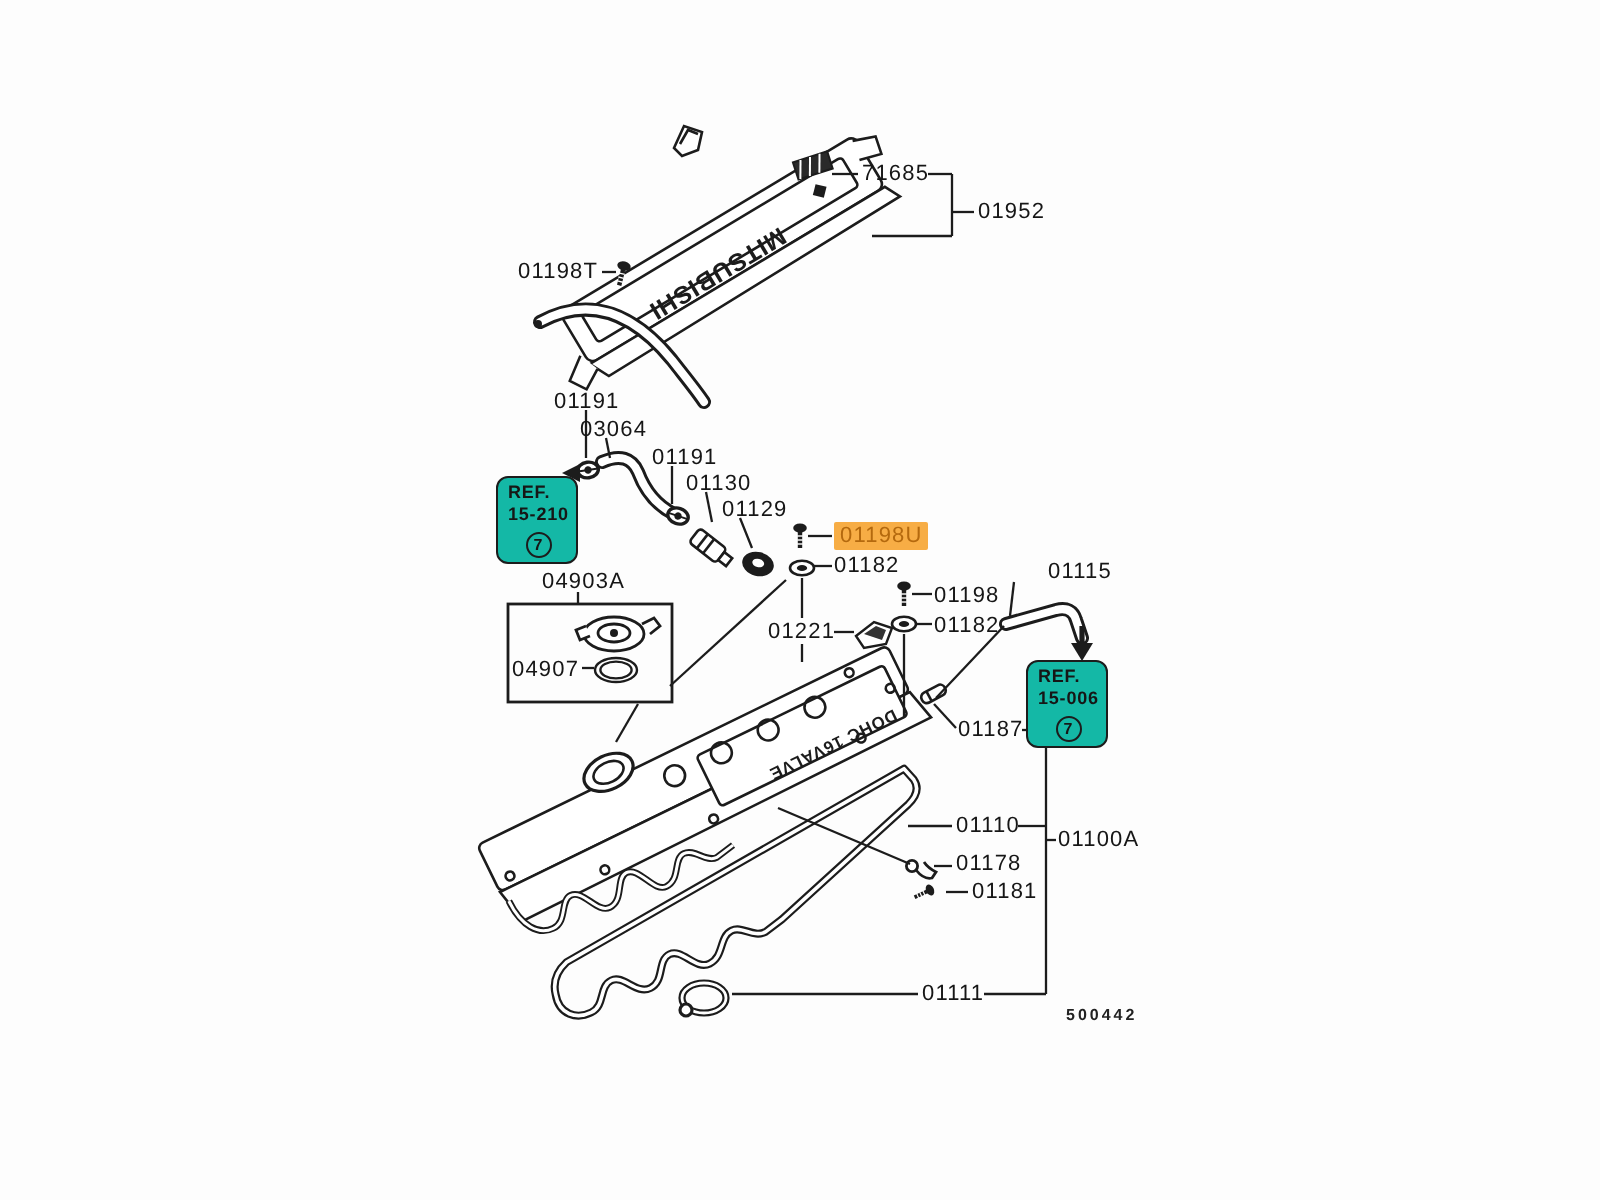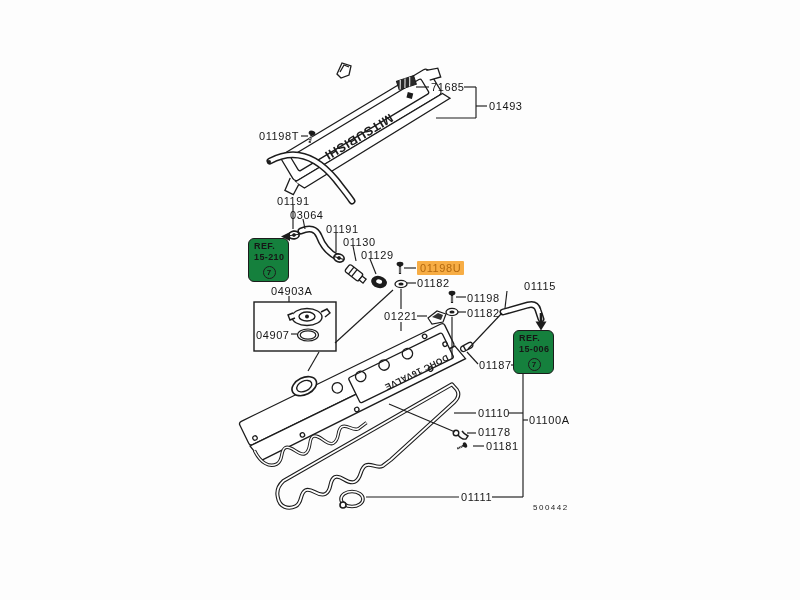--- a/index.html
+++ b/index.html
@@ -13,30 +13,30 @@
   .lbl{
     position:absolute;font-size:11px;font-weight:normal;letter-spacing:.6px;
     white-space:nowrap;line-height:12px;color:#161616;
   }
   .lbl.hl{
     background:#f7ad45;color:#b4690e;padding:1px 3px;border-radius:1px;
   }
   .refbox{
     position:absolute;border:1.5px solid #1c1c1c;border-radius:6px;
     padding:2px 4px 2px 5px;font-size:9px;font-weight:bold;line-height:11px;
-    letter-spacing:.4px;background:#15803d;color:#161616;
+    letter-spacing:.4px;background:#14b8a6;color:#161616;
   }
   .refbox .row2{display:flex;align-items:center;gap:3px;flex-direction:column;}
   .circ{
     display:inline-flex;align-items:center;justify-content:center;
     width:11px;height:11px;border:1.2px solid #1c1c1c;border-radius:50%;
     font-size:8px;font-weight:bold;flex:0 0 auto;
   }
   .code{
-    position:absolute;font-size:8px;font-weight:normal;letter-spacing:1.5px;color:#222;
+    position:absolute;font-size:8px;font-weight:bold;letter-spacing:1.5px;color:#222;
   }
 </style>
 </head>
 <body>
 
 <div id="stage">
 
 <svg width="800" height="600" viewBox="0 0 800 600">
   <defs>
     <g id="bolt">
@@ -238,21 +238,21 @@
     <line x1="467" y1="433" x2="476" y2="433"></line>
     <line x1="389" y1="404" x2="455" y2="432"></line>
     <line x1="473" y1="446" x2="484" y2="446"></line>
 
     <line x1="366" y1="497" x2="459" y2="497"></line>
     <line x1="492" y1="497" x2="523" y2="497"></line>
   </g>
 </svg>
 
 <div class="lbl" style="left:431px;top:81px">71685</div>
-<div class="lbl" style="left:489px;top:100px">01493</div>
+<div class="lbl" style="left:489px;top:100px">01952</div>
 <div class="lbl" style="left:259px;top:130px">01198T</div>
 <div class="lbl" style="left:277px;top:195px">01191</div>
 <div class="lbl" style="left:290px;top:209px">03064</div>
 <div class="lbl" style="left:326px;top:223px">01191</div>
 <div class="lbl" style="left:343px;top:236px">01130</div>
 <div class="lbl" style="left:361px;top:249px">01129</div>
 <div class="lbl hl" style="left:417px;top:261px">01198U</div>
 <div class="lbl" style="left:417px;top:277px">01182</div>
 <div class="lbl" style="left:271px;top:285px">04903A</div>
 <div class="lbl" style="left:256px;top:329px">04907</div>

